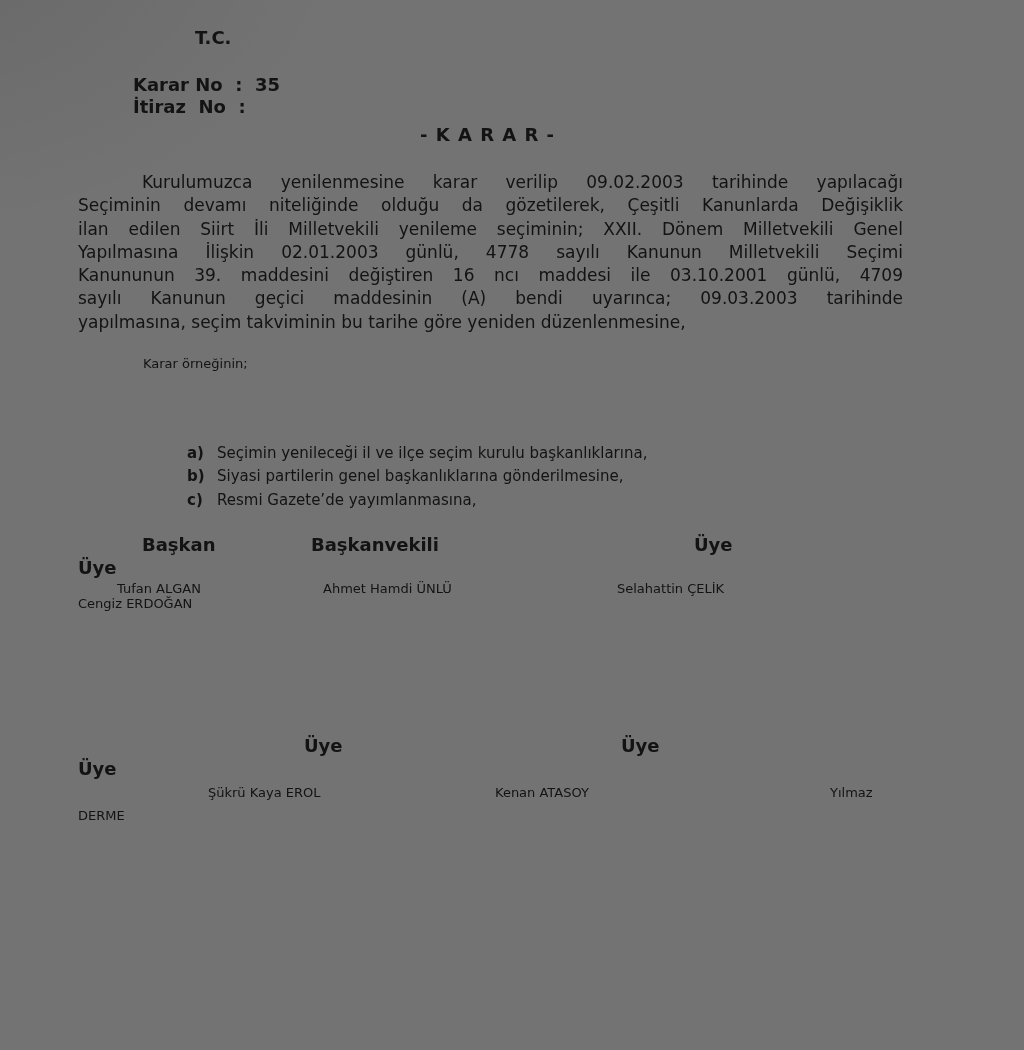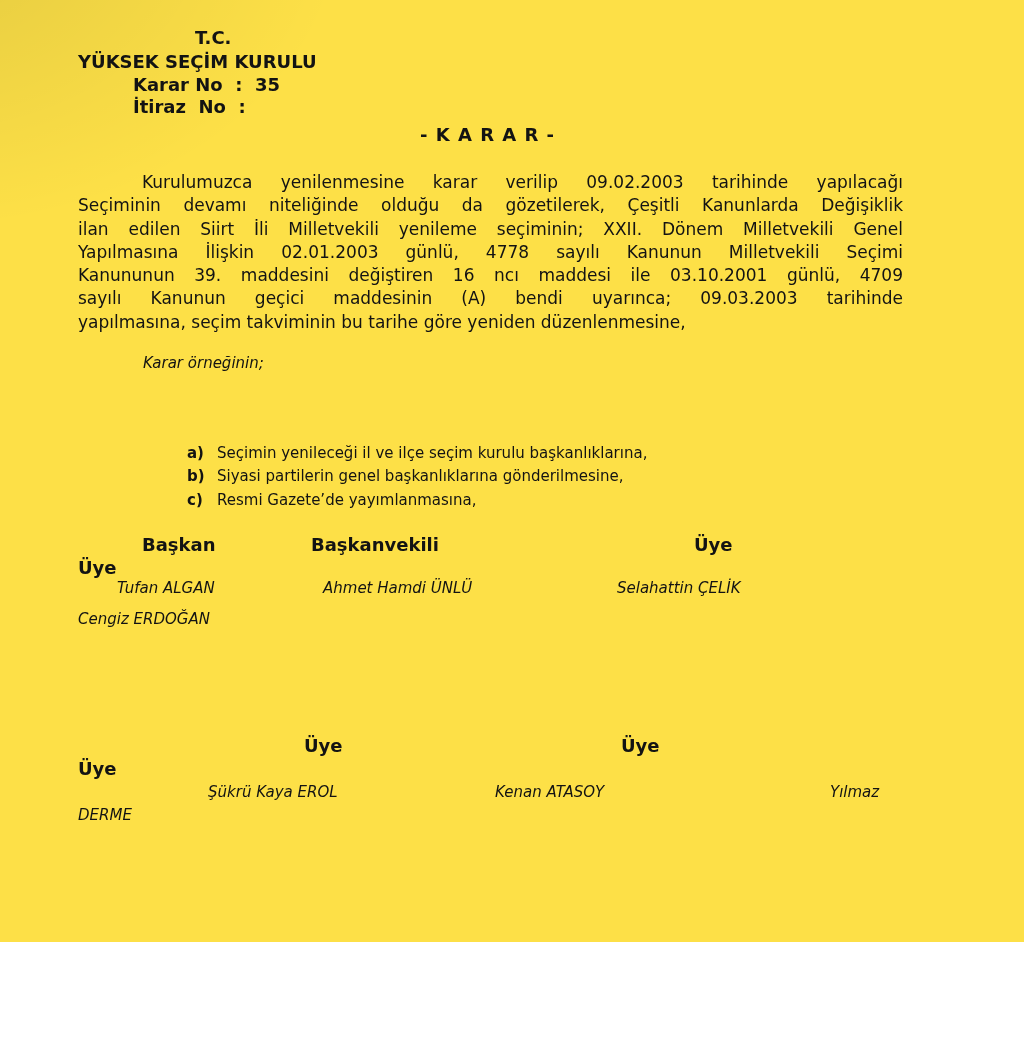--- a/index.html
+++ b/index.html
@@ -1,41 +1,41 @@
 <!DOCTYPE html>
 <html><head>
 <meta charset="utf-8">
 <style>
   html, body { margin: 0; padding: 0; }
   body { background: #ffffff; }
 
   .page {
     position: relative;
     width: 1024px;
-    height: 942px;
-    background: #fde047;
+    height: 1050px;
+    background: #737373;
     font-family: "DejaVu Sans", "Liberation Sans", sans-serif;
     color: #131313;
     overflow: hidden;
   }
   
   .page::before {
     content: "";
     position: absolute;
     left: 0; top: 0;
     width: 100%; height: 480px;
     background: radial-gradient(ellipse 620px 430px at -90px -70px,
                 rgba(0,0,0,0.10), rgba(0,0,0,0.0) 70%);
     pointer-events: none;
   }
 
   .abs { position: absolute; white-space: pre; }
   .b   { font-weight: bold; }
   .h18 { font-size: 18px; line-height: 22px; }
-  .t17 { font-size: 15px; line-height: 23px; font-style: italic; }
+  .t17 { font-size: 13px; line-height: 23px; }
 
   
   .tc        { left: 195px; top: 27px; }
   .org       { left: 78px;  top: 51px; }
   .karar-no  { left: 133px; top: 74px; }
   .itiraz-no { left: 133px; top: 96px; }
   .karar-ttl { left: 420px; top: 124px; letter-spacing: 1px; }
 
   
   .para {
@@ -53,38 +53,37 @@
   .closing { left: 143px; top: 488px; }
 
   
   .s1-baskan   { left: 142px; top: 534px; }
   .s1-vekili   { left: 311px; top: 534px; }
   .s1-uye-r    { left: 694px; top: 534px; }
   .s1-uye-l    { left: 78px;  top: 557px; }
   .s1-n1       { left: 117px; top: 577px; }
   .s1-n2       { left: 323px; top: 577px; }
   .s1-n3       { left: 617px; top: 577px; }
-  .s1-n4       { left: 78px;  top: 608px; }
+  .s1-n4       { left: 78px;  top: 592px; }
 
   
   .s2-uye-1    { left: 304px; top: 735px; }
   .s2-uye-2    { left: 621px; top: 735px; }
   .s2-uye-l    { left: 78px;  top: 758px; }
   .s2-n1       { left: 208px; top: 781px; }
   .s2-n2       { left: 495px; top: 781px; }
   .s2-n3       { left: 830px; top: 781px; }
   .s2-n4       { left: 78px;  top: 804px; }
 </style>
 </head>
 <body>
 
 <div class="page">
 
   <div class="abs b h18 tc">T.C.</div>
-  <div class="abs b h18 org">YÜKSEK SEÇİM KURULU</div>
   <div class="abs b h18 karar-no">Karar No  :  35</div>
   <div class="abs b h18 itiraz-no">İtiraz  No  :</div>
   <div class="abs b h18 karar-ttl">- K A R A R -</div>
 
   <div class="para">
     <div class="pline first">Kurulumuzca yenilenmesine karar verilip 09.02.2003 tarihinde yapılacağı</div>
     <div class="pline">Seçiminin devamı niteliğinde olduğu da gözetilerek, Çeşitli Kanunlarda Değişiklik</div>
     <div class="pline">ilan edilen Siirt İli Milletvekili yenileme seçiminin; XXII. Dönem Milletvekili Genel</div>
     <div class="pline">Yapılmasına İlişkin 02.01.2003 günlü, 4778 sayılı Kanunun Milletvekili Seçimi</div>
     <div class="pline">Kanununun 39. maddesini değiştiren 16 ncı maddesi ile 03.10.2001 günlü, 4709</div>

